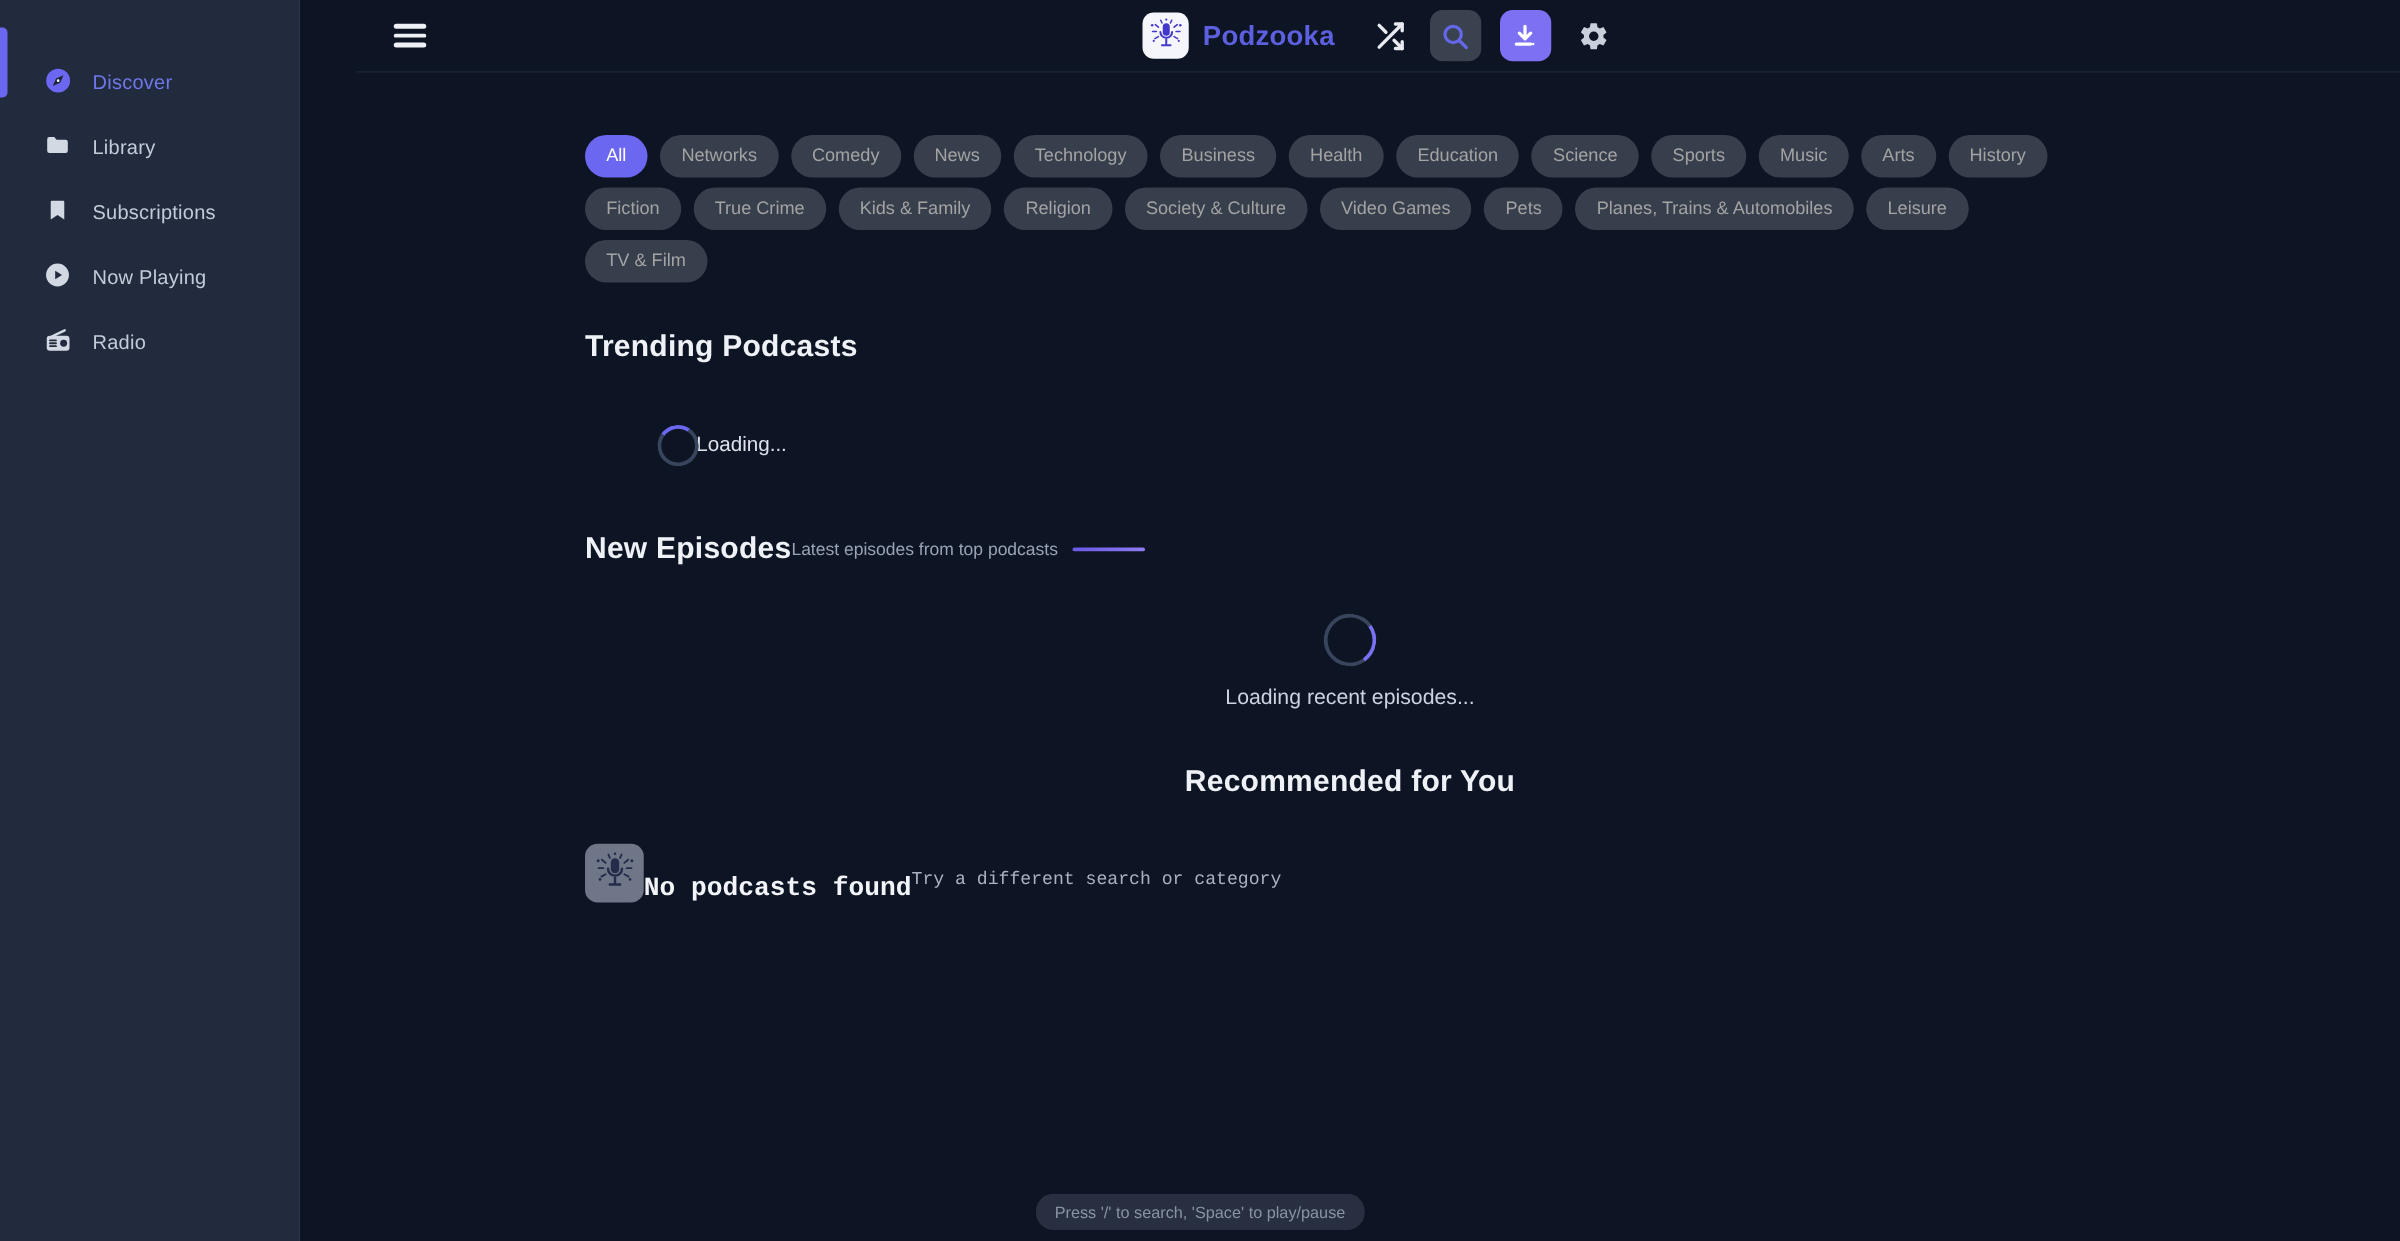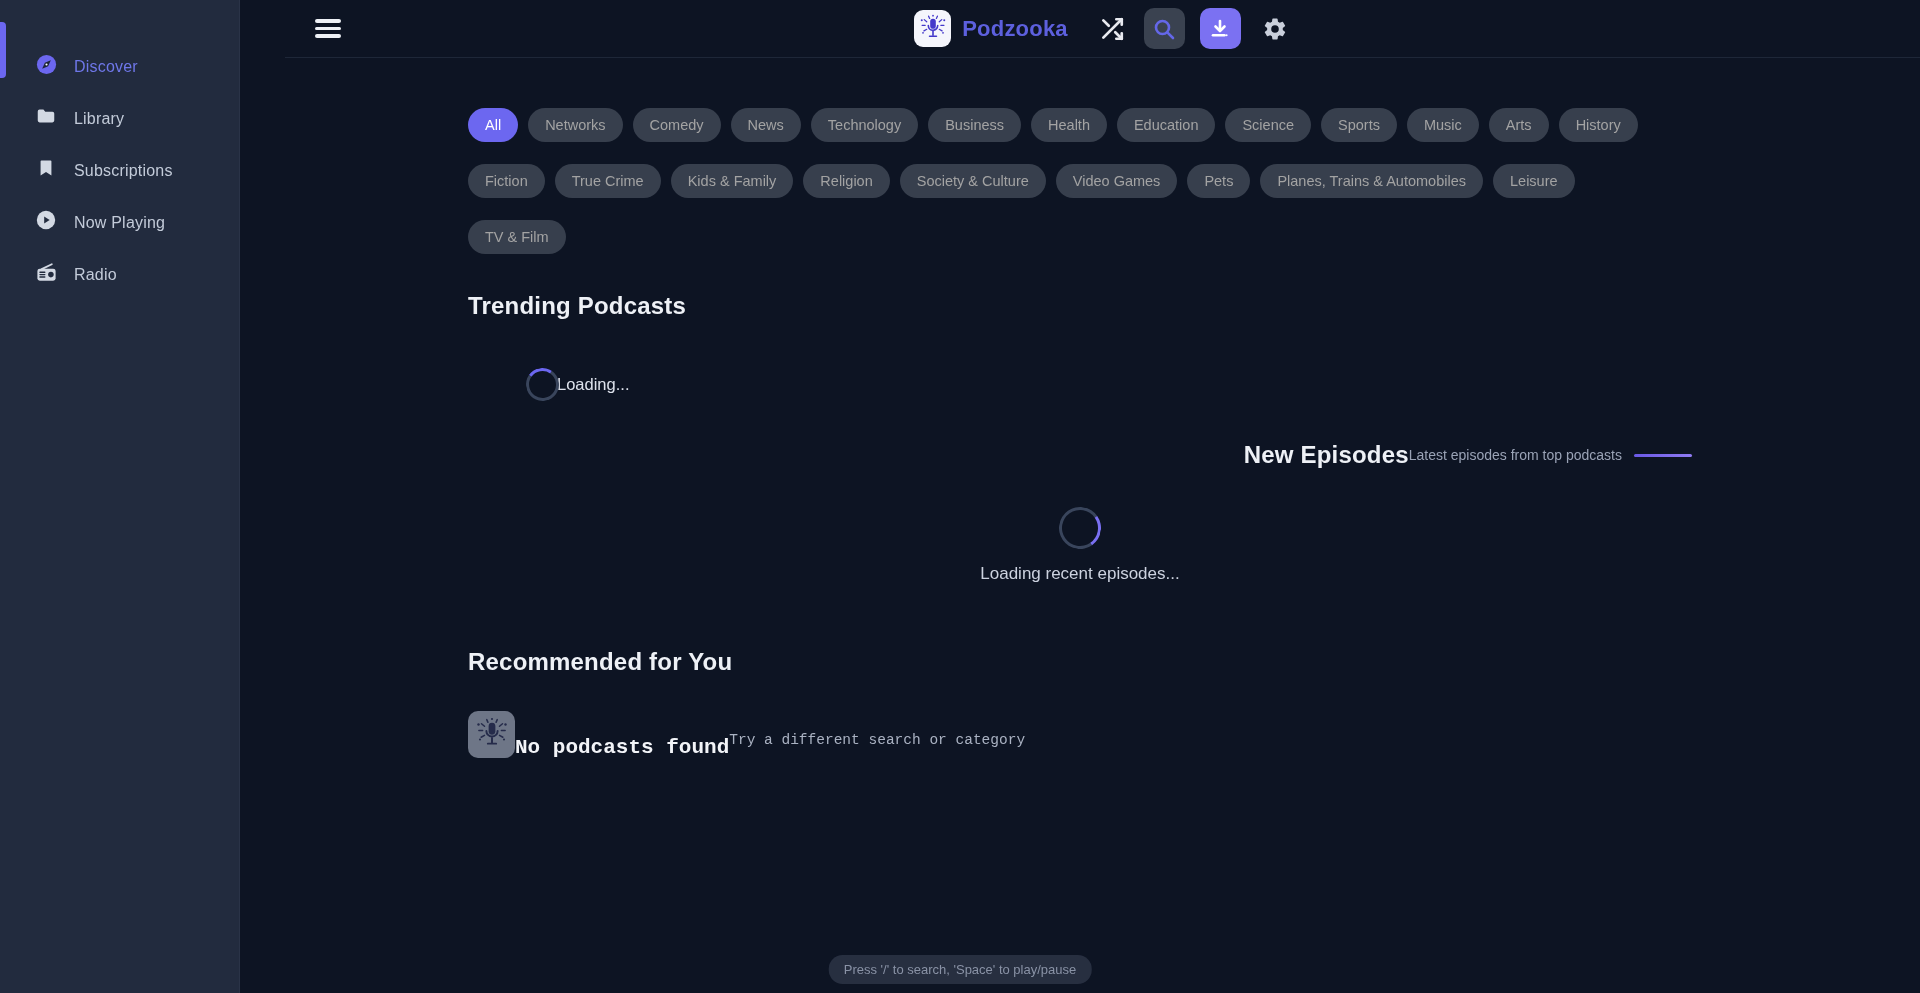--- a/index.html
+++ b/index.html
@@ -81,21 +81,21 @@
   .btn-shuffle{margin-left:28px;color:#e8eaf0;width:32px;height:32px;}
   .btn-square{width:41px;height:41px;border-radius:10px;margin-left:16px;}
   .btn-search{background:#3a4250;color:#6467e8;}
   .btn-download{background:#7b71f2;color:#fff;margin-left:15px;}
   .btn-gear{margin-left:18px;color:#c9cfdb;width:32px;height:32px;}
 
   
   .content{flex:1;overflow:hidden;}
   .container{width:1224px;margin:0 auto;}
 
-  .chips{margin-top:50px;display:flex;flex-direction:column;gap:22px;}
+  .chips{margin-top:50px;display:flex;flex-direction:column;gap:8px;}
   .chip-row{display:flex;gap:10px;}
   .chip{
     height:34px;padding:0 17px;border-radius:17px;border:none;cursor:pointer;
     background:var(--chip-bg);color:#a3a3a3;font-size:14.5px;
     font-family:"Liberation Sans",sans-serif;
     display:flex;align-items:center;white-space:nowrap;
   }
   .chip.active{background:var(--accent);color:#fff;}
 
   h2.section-title{font-size:24px;font-weight:700;color:var(--text-bright);letter-spacing:.2px;}
@@ -110,31 +110,31 @@
     transform:rotate(-10deg);
   }
   .spinner-lg{
     width:42px;height:42px;border:3.5px solid #39455c;border-right-color:#7a70f2;
     transform:rotate(10deg);
   }
   @keyframes spin{to{transform:rotate(350deg);}}
   .loading-label{font-size:16.5px;color:#dde2ec;margin-left:-2px;}
 
   .newep-head{
-    margin-top:40px;display:flex;align-items:center;justify-content:flex-end;
+    margin-top:52px;display:flex;align-items:center;justify-content:flex-start;
   }
   .newep-right{display:flex;align-items:center;gap:12px;}
   .newep-sub{font-size:14px;color:var(--text-gray);}
   .newep-line{width:58px;height:3px;border-radius:2px;background:linear-gradient(90deg,#6a59e6,#8f7bf2);}
   .newep-loader{
     margin-top:38px;display:flex;flex-direction:column;align-items:center;
   }
   .newep-loading-text{margin-top:15px;font-size:17px;color:#ccd2df;}
 
-  .rec-title{margin-top:64px;}
+  .rec-title{margin-top:44px;text-align:center;}
   .empty-state{margin-top:34px;display:flex;flex-direction:row;align-items:center;font-family:Liberation Mono, monospace;}
   .empty-icon{
     width:47px;height:47px;border-radius:10px;background:#6e7687;
     display:flex;align-items:center;justify-content:center;color:#252b4a;
   }
   .empty-title{margin-top:26px;font-size:21px;font-weight:700;color:#f2f4f8;}
   .empty-sub{margin-top:10px;font-size:14.5px;color:#aab2c2;}
 
   .status-pill{
     position:fixed;left:960px;bottom:9px;transform:translateX(-50%);

